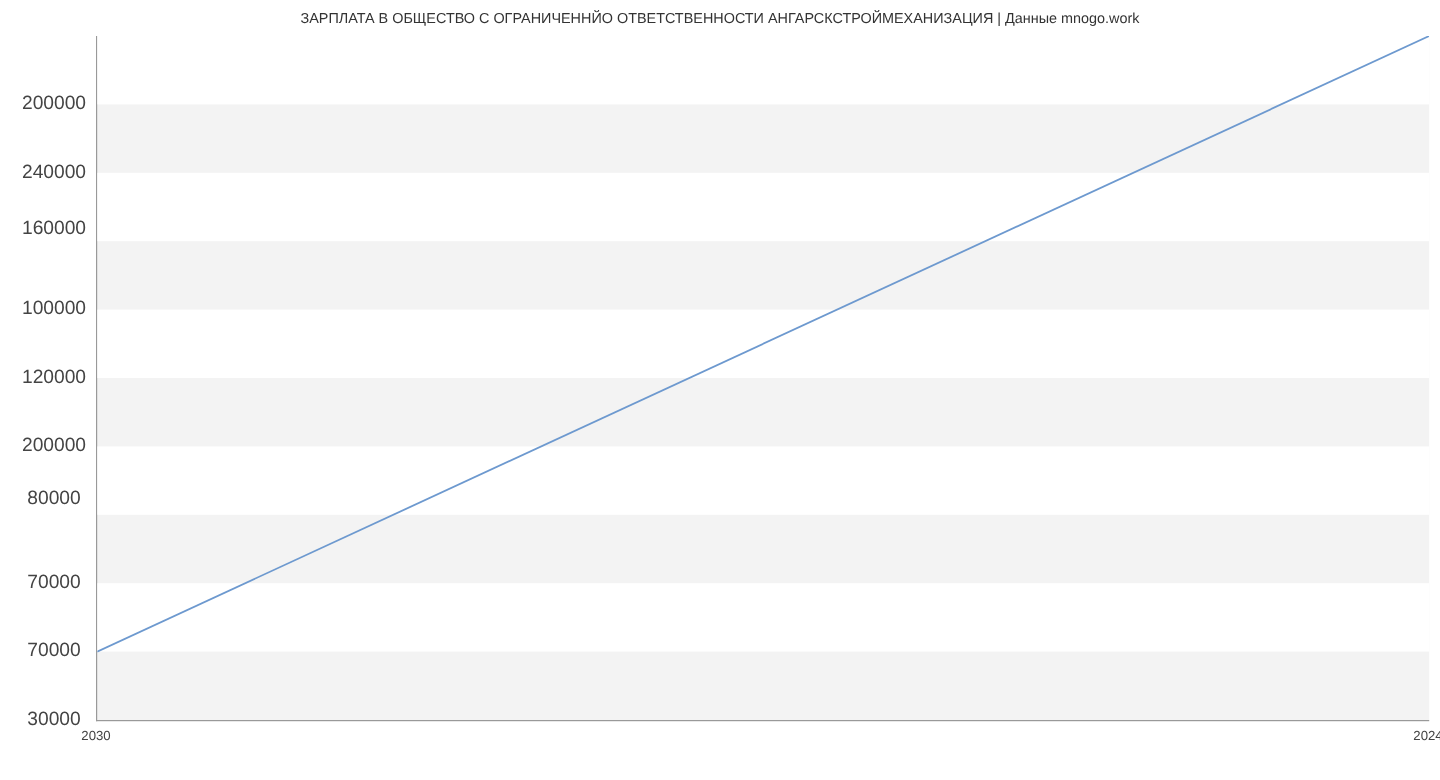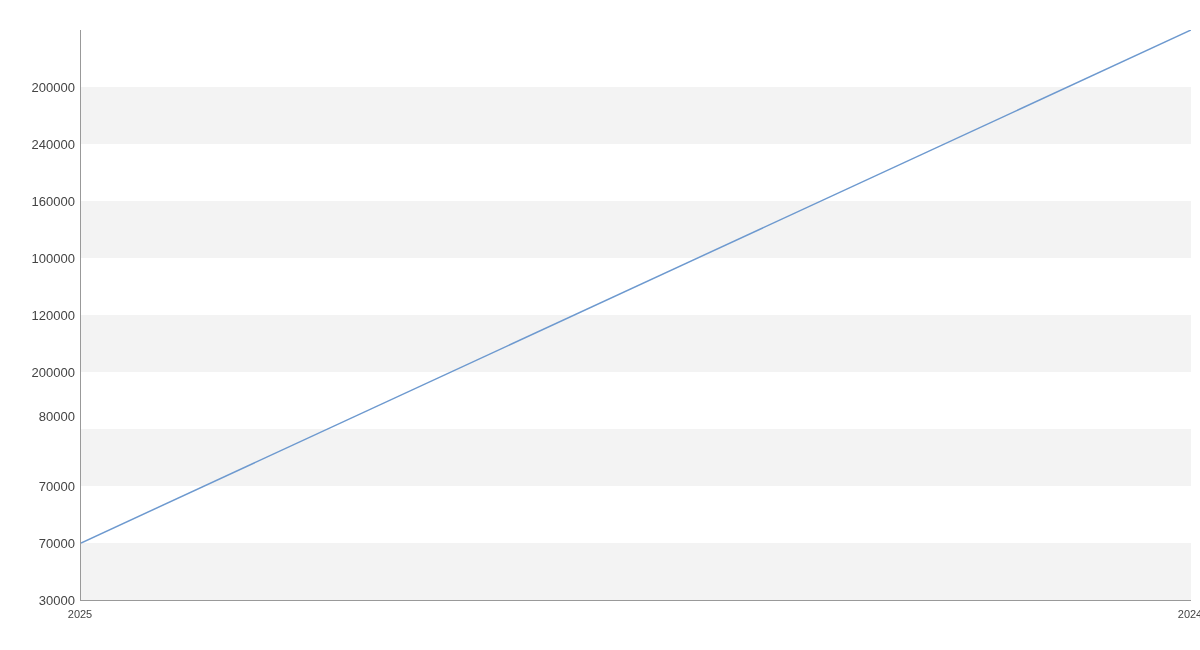--- a/index.html
+++ b/index.html
@@ -42,22 +42,22 @@
     position: absolute;
     left: 0;
     width: 100%;
     background: #ffffff;
     opacity: 1;
   }
   .ytick {
     position: absolute;
     right: 1125px;
     width: 60px;
-    text-align: right;
-    font-size: 13px;
+    text-align: center;
+    font-size: 16px;
     color: #444;
     transform: translateY(-50%);
   }
   .xtick {
     position: absolute;
     top: 608px;
     font-size: 11px;
     color: #444;
     transform: translateX(-50%);
   }
@@ -66,33 +66,34 @@
     left: 0;
     top: 0;
     width: 100%;
     height: 100%;
   }
 </style>
 </head>
 <body>
 
 <div class="chart-wrap">
+  <div class="title">ЗАРПЛАТА В ОБЩЕСТВО С ОГРАНИЧЕННЙО ОТВЕТСТВЕННОСТИ АНГАРСКСТРОЙМЕХАНИЗАЦИЯ | Данные mnogo.work</div>
 
   <div class="ytick" style="top:600px">30000</div>
   <div class="ytick" style="top:543px">70000</div>
   <div class="ytick" style="top:486px">70000</div>
   <div class="ytick" style="top:416px">80000</div>
   <div class="ytick" style="top:372px">200000</div>
   <div class="ytick" style="top:315px">120000</div>
   <div class="ytick" style="top:258px">100000</div>
-  <div class="ytick" style="top:201px">160000</div>
+  <div class="ytick" style="top:191px">160000</div>
   <div class="ytick" style="top:144px">240000</div>
   <div class="ytick" style="top:87px">200000</div>
 
-  <div class="xtick" style="left:80px">2025</div>
+  <div class="xtick" style="left:80px">2030</div>
   <div class="xtick" style="left:1190px">2024</div>
 
   <div class="plot">
 
     <div class="band" style="top:0px;height:57px"></div>
     <div class="band" style="top:114px;height:57px"></div>
     <div class="band" style="top:228px;height:57px"></div>
     <div class="band" style="top:342px;height:57px"></div>
     <div class="band" style="top:456px;height:57px"></div>
 

